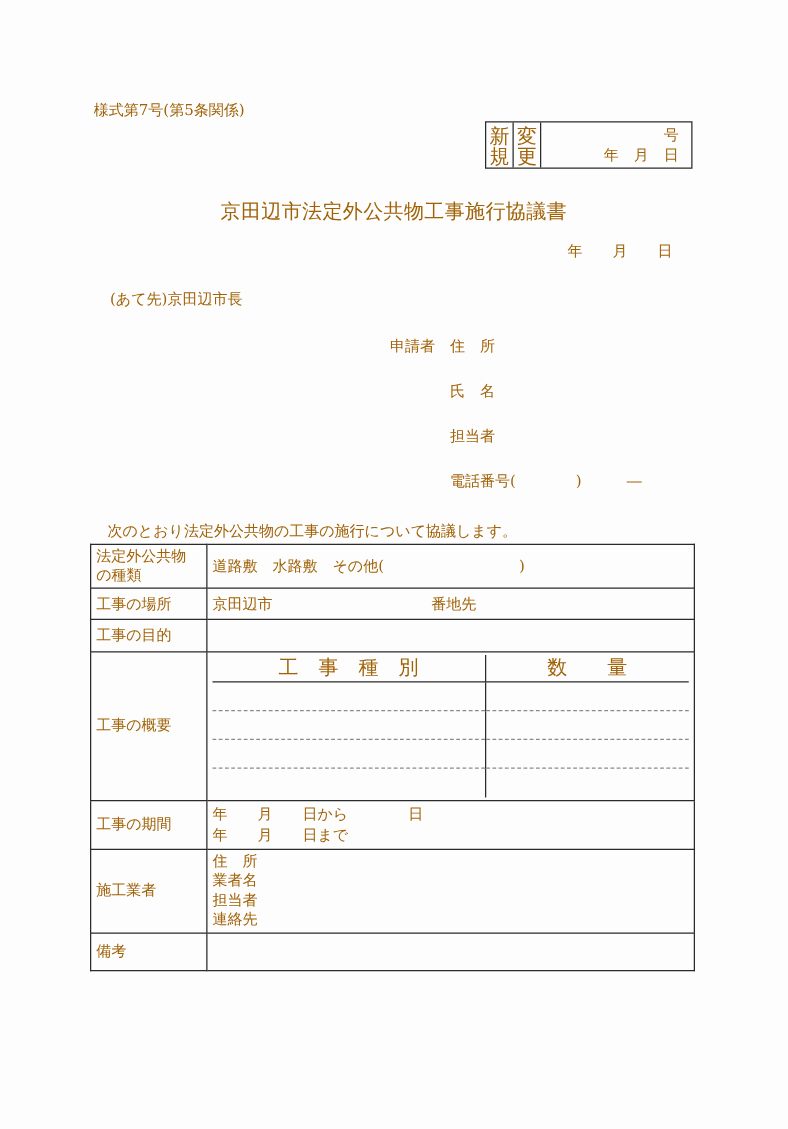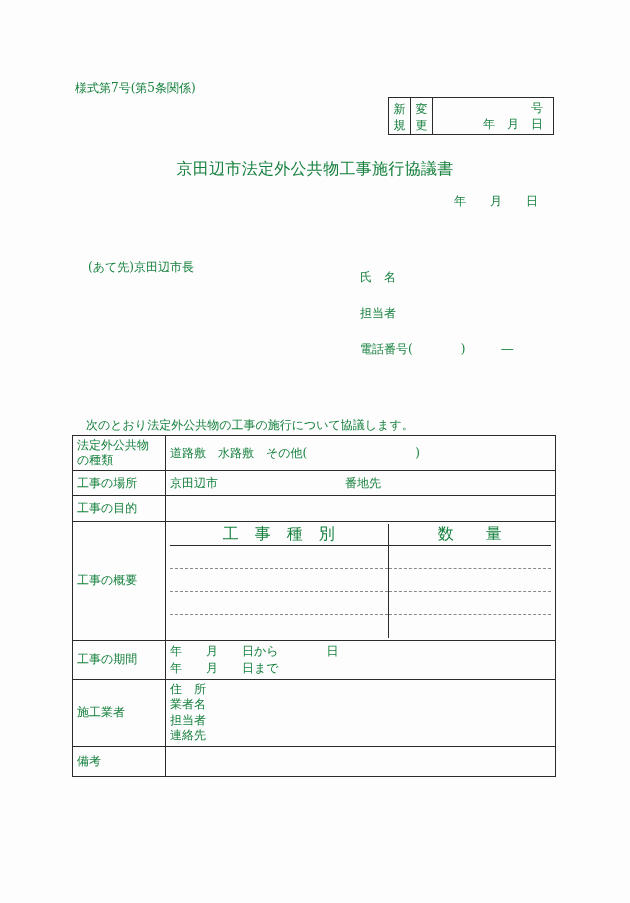--- a/index.html
+++ b/index.html
@@ -2,21 +2,21 @@
 <html><head>
 <meta charset="utf-8">
 <style>
   * { margin:0; padding:0; box-sizing:border-box; }
   html,body { background:#e8e8e8; }
   .page {
     position:relative;
     width:630px; height:903px;
     margin:0 auto;
     background:#fdfdfd;
-    color:#15803d;
+    color:#a16207;
     font-family:"DejaVu Serif","Liberation Serif",serif;
     font-size:12px;
     overflow:hidden;
   }
   .abs { position:absolute; }
   .pre { white-space:pre-line;margin-top:46px; }
 
   
   .form-number { left:75px; top:80px; font-size:12px; }
 
@@ -26,33 +26,33 @@
     display:flex;
     border:1px solid #2a2a2a;
   }
   .stamp-cell {
     width:22px;
     border-right:1px solid #2a2a2a;
     text-align:center;
     line-height:16px;
     padding-top:3px;
     word-break:break-all;
-    font-size:12px;
+    font-size:16px;
   }
   .stamp-main {
     flex:1;
     text-align:right;
     padding:2px 10px 0 0;
     line-height:16px;
     font-size:12px;
   }
 
   .doc-title { left:0; top:159px; width:630px; text-align:center; font-size:16px; letter-spacing:0.3px; }
   .date-line { left:0; top:193px; width:630px; text-align:right; padding-right:92px; }
-  .addressee { left:88px; top:231px;margin-top:28px; }
+  .addressee { left:88px; top:231px; }
 
   .applicant { left:312px; top:271px; line-height:13px; }
   .app-row { margin-bottom:23px; }
   .app-indent { padding-left:48px; }
   .app-gap { margin-left:12px; }
 
   .intro { left:74px; top:417px; }
 
   
   .main-table-wrap { left:72px; top:435px; width:484px; }
@@ -101,20 +101,23 @@
     </div>
   </div>
 
   <div class="abs doc-title">京田辺市法定外公共物工事施行協議書</div>
 
   <div class="abs date-line">年　　月　　日</div>
 
   <div class="abs addressee">(あて先)京田辺市長</div>
 
   <div class="abs applicant">
+    <div class="app-row">
+      <span>申請者</span><span class="app-gap">住　所</span>
+    </div>
     <div class="app-row app-indent">
       <span>氏　名</span>
     </div>
     <div class="app-row app-indent">
       <span>担当者</span>
     </div>
     <div class="app-row app-indent">
       <span>電話番号(　　　　)　　　―</span>
     </div>
   </div>

